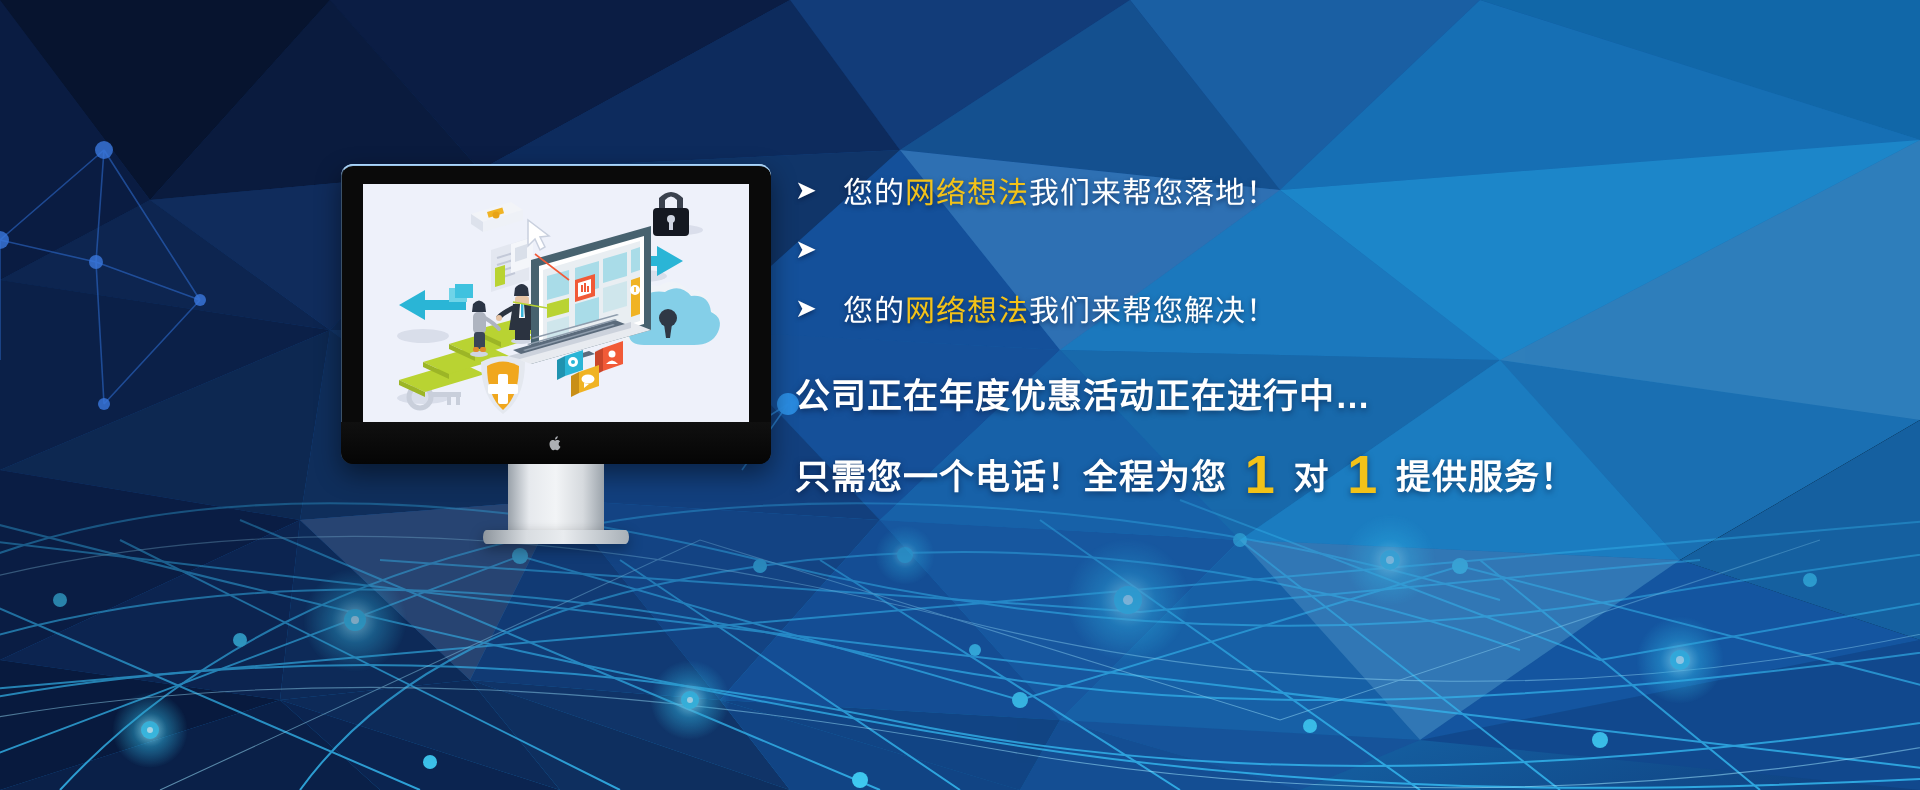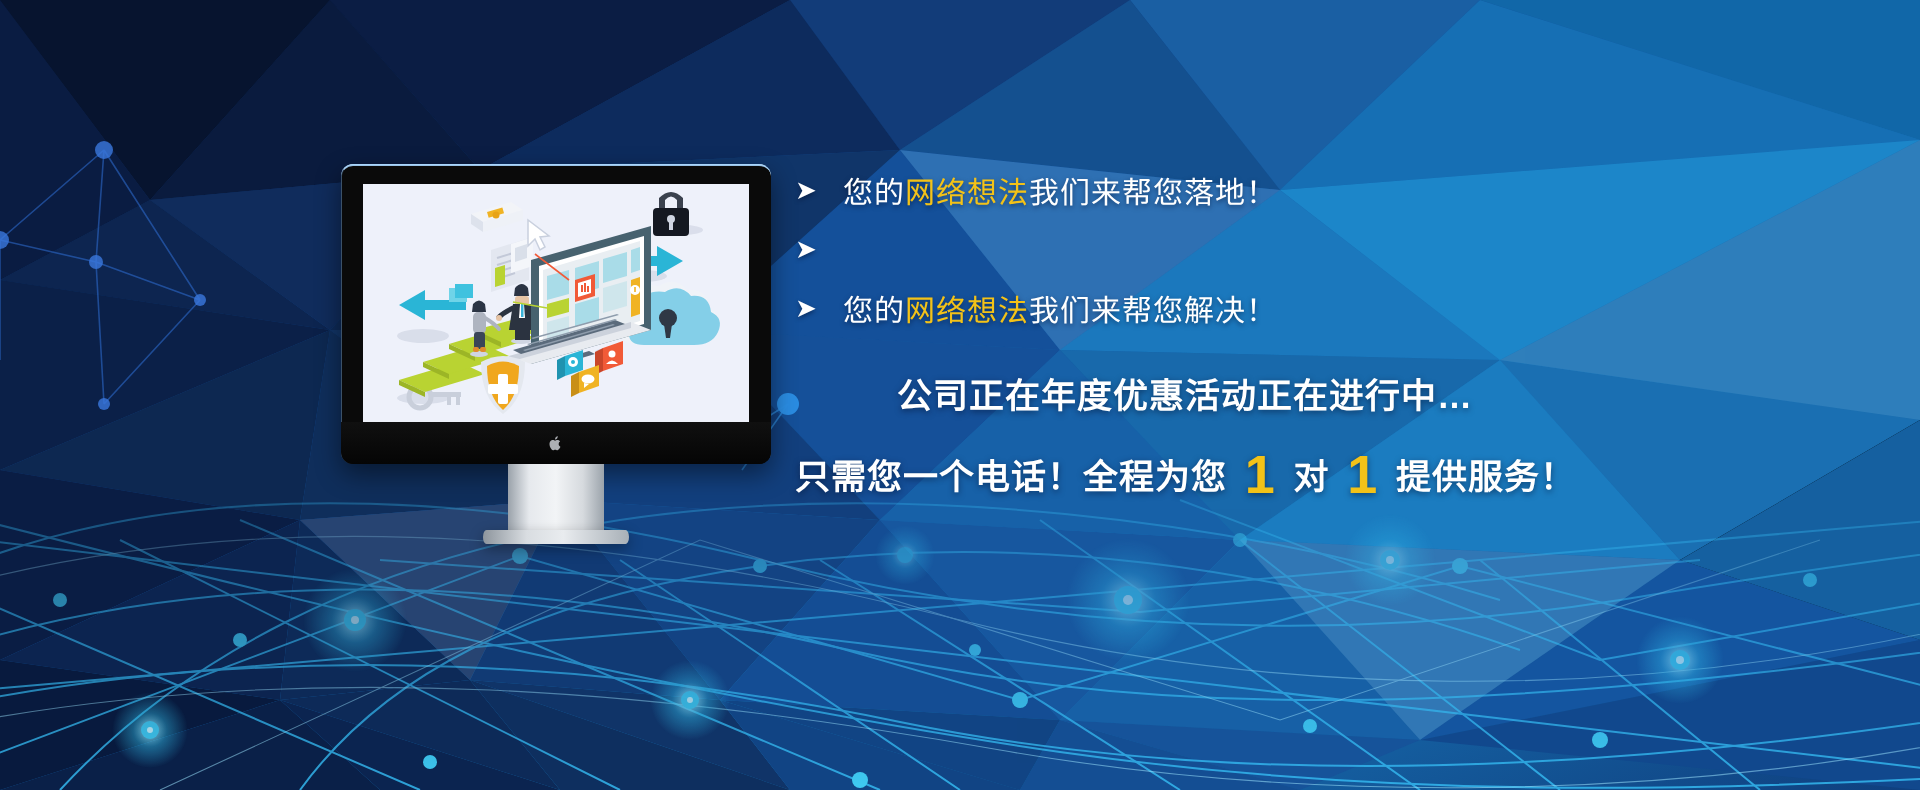--- a/index.html
+++ b/index.html
@@ -53,21 +53,21 @@
     width:34px;flex:0 0 34px;color:#ffffff;font-size:26px;line-height:1;
     text-shadow:0 2px 4px rgba(0,12,40,.5);
   }
   .bullet-text{
     margin-left:14px;font-size:30px;font-weight:normal;color:#ffffff;letter-spacing:1px;
     text-shadow:0 2px 5px rgba(0,15,45,.55);white-space:nowrap;
   }
   .hl{color:#f3c218;}
   .statement{
     margin-top:30px;font-size:35px;font-weight:bold;color:#ffffff;letter-spacing:1px;
-    text-shadow:0 2px 6px rgba(0,15,45,.55);white-space:nowrap;text-align:center;
+    text-shadow:0 2px 6px rgba(0,15,45,.55);white-space:nowrap;
   }
   .statement.second{}
   .big-one{
     font-size:54px;color:#f3c218;font-weight:bold;line-height:0;
     padding:0 7px;vertical-align:-4px;
   }
 </style>
 </head>
 <body>
 

